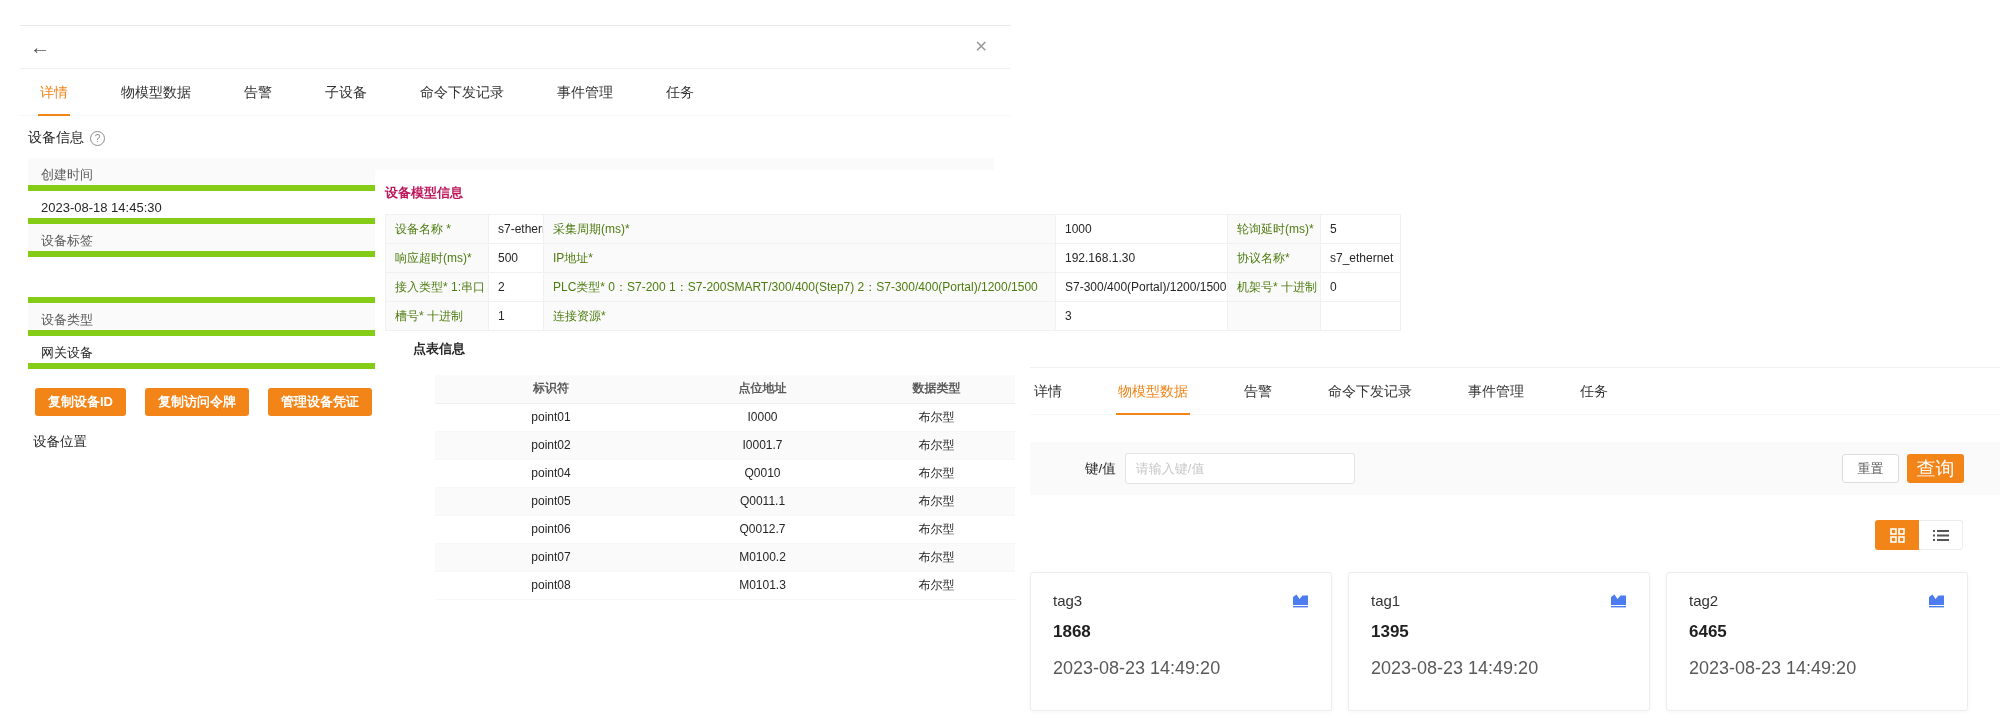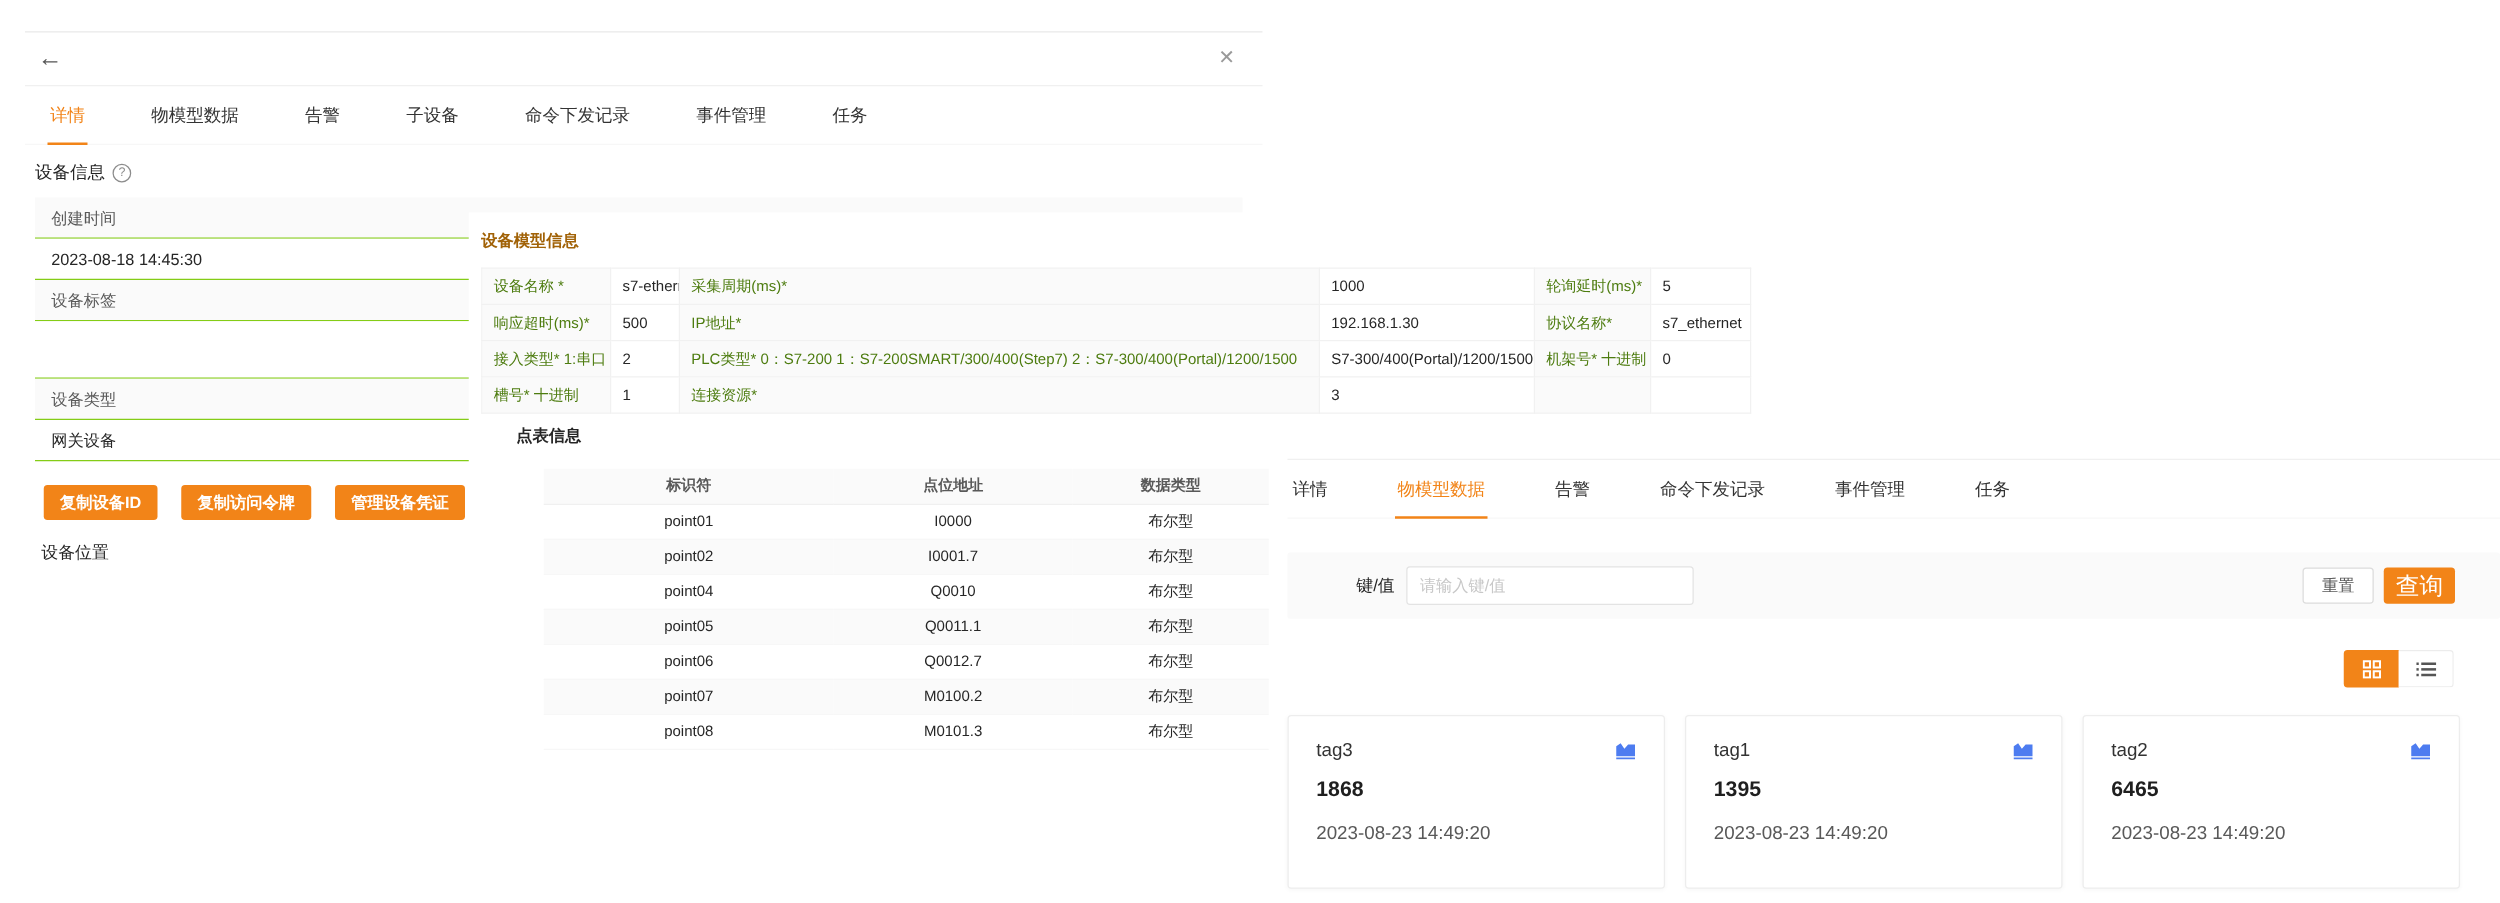--- a/index.html
+++ b/index.html
@@ -16,31 +16,31 @@
   .back-arrow { font-size:20px; color:#555; cursor:pointer; line-height:1; }
   .close-x { font-size:16px; color:#9a9a9a; cursor:pointer; line-height:1; }
   .tabs { display:flex; gap:49px; padding-left:18px; border-bottom:1px solid #f7f7f7; }
   .tab { position:relative; padding:15px 2px 13px; font-size:14px; color:#333; cursor:pointer; white-space:nowrap; }
   .tab.active { color:var(--accent); }
   .tab.active::after { content:""; position:absolute; left:0; right:0; bottom:-1px; height:2px; background:var(--accent); }
   .section-title { margin:13px 0 0 8px; display:flex; align-items:center; gap:6px; font-size:14px; color:#262626; }
   .help-circle { width:15px; height:15px; border:1px solid #8c8c8c; border-radius:50%;
     font-size:10px; color:#8c8c8c; display:flex; align-items:center; justify-content:center; }
   .info-list { margin:11px 0 0 8px; width:966px; }
-  .info-row { height:33px; line-height:33px; padding-left:13px; font-size:13px; border-bottom:1px solid #84cc16; }
+  .info-row { height:33px; line-height:33px; padding-left:13px; font-size:13px; border-bottom:6px solid #84cc16; }
   .info-row.lbl { background:#fafafa; color:#595959; }
   .info-row.val { background:#fff; color:#262626; }
   .info-row.empty { height:46px; }
   .btn-row { margin:19px 0 0 15px; display:flex; gap:19px; }
   .btn-orange { background:var(--accent); color:#fff; font-size:13px; font-weight:bold;
     height:28px; padding:0 13px; border:none; border-radius:3px; display:flex; align-items:center; cursor:pointer; }
   .loc-label { margin:17px 0 0 13px; font-size:13.5px; color:#262626; }
   
   .model-panel { position:absolute; left:375px; top:170px; width:1030px; height:475px; background:#fff; }
-  .mp-title { padding:14px 0 0 10px; font-size:13px; font-weight:bold; color:#a16207; }
+  .mp-title { padding:14px 0 0 10px; font-size:13px; font-weight:bold; color:#be185d; }
   .model-table { margin:12px 0 0 10px; width:1015px; border-collapse:collapse; table-layout:fixed; font-size:12px; }
   .model-table td { border:1px solid #f1f1f1; height:29px; padding:0 9px; overflow:hidden; white-space:nowrap; }
   .model-table td.lbl { background:#fafafa; color:#4d7c0f; }
   .model-table td.val { background:#fff; color:#262626; }
   .pt-title { margin:9px 0 0 38px; font-size:13px; font-weight:bold; color:#262626; }
   .point-table { margin:17px 0 0 60px; width:580px; border-collapse:collapse; font-size:12px; text-align:center; }
   .point-table th { height:28px; background:#fafafa; color:#595959; font-weight:bold; border-bottom:1px solid #f0f0f0; }
   .point-table td { height:28px; color:#262626; border-bottom:1px solid #f7f7f7; }
   .point-table tbody tr:nth-child(even) td { background:#fafafa; }
   
@@ -60,21 +60,21 @@
   .toggle-row { margin:25px 37px 0 0; display:flex; justify-content:flex-end; }
   .tg-btn { width:44px; height:30px; display:flex; align-items:center; justify-content:center; cursor:pointer; }
   .tg-grid { background:var(--accent); border-radius:3px 0 0 3px; }
   .tg-list { background:#fff; border:1px solid #ececec; border-left:none; border-radius:0 3px 3px 0; }
   .cards { display:flex; gap:16px; margin-top:22px; }
   .card { width:302px; height:139px; background:#fff; border:1px solid #ededed; border-radius:3px;
     box-shadow:0 1px 4px rgba(0,0,0,0.04); padding:19px 22px; }
   .card-head { display:flex; align-items:center; justify-content:space-between; }
   .card-name { font-size:15px; color:#333; }
   .card-value { margin-top:13px; font-size:17px; font-weight:bold; color:#1f1f1f; }
-  .card-time { margin-top:16px; font-size:15px; color:#595959; }
+  .card-time { margin-top:16px; font-size:18px; color:#595959; }
   .chart-icon { cursor:pointer; display:flex; }
 </style>
 </head>
 <body>
 
 <div class="left-dialog">
   <div class="ld-header">
     <span class="back-arrow">←</span>
     <span class="close-x">✕</span>
   </div>

